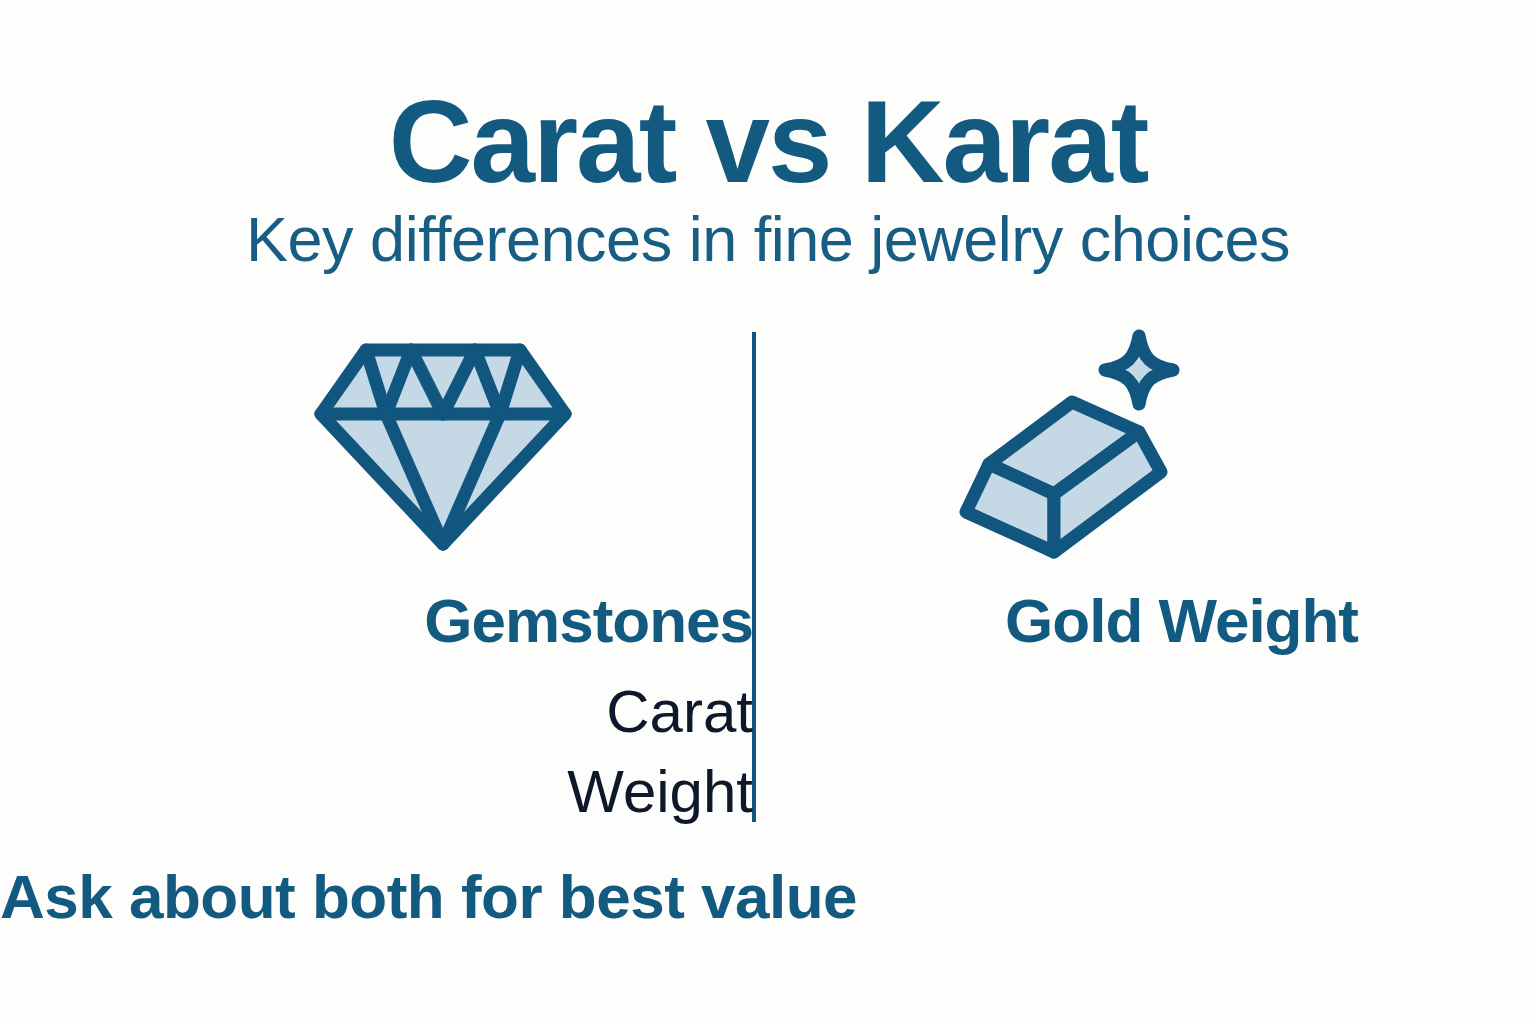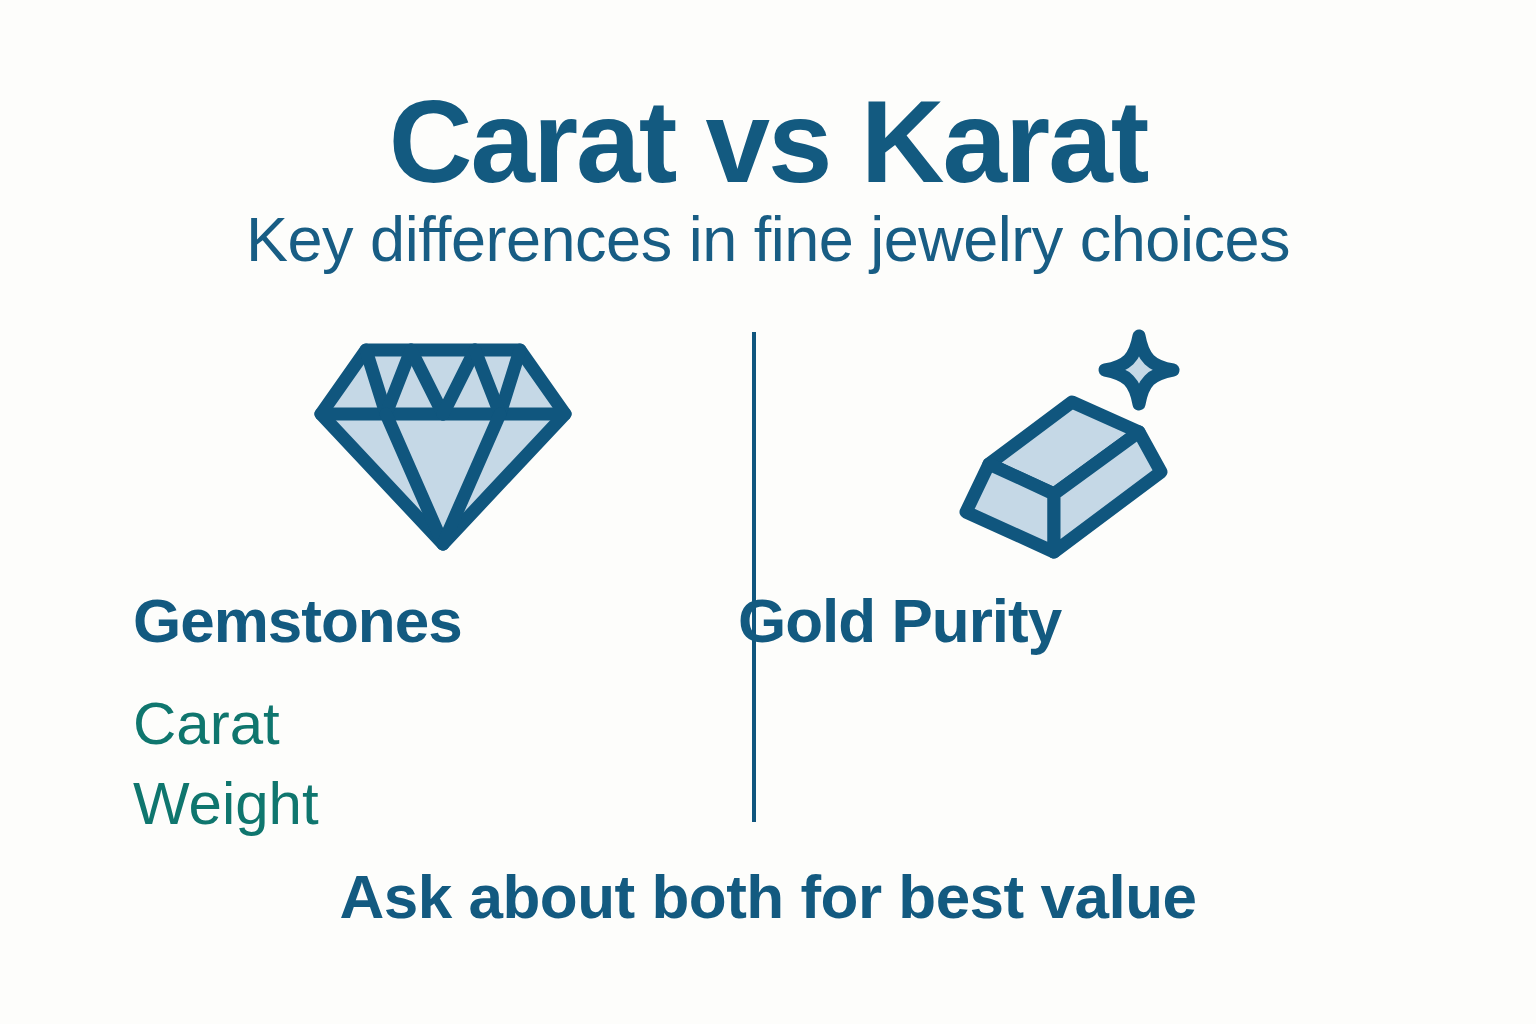--- a/index.html
+++ b/index.html
@@ -58,21 +58,21 @@
     width: 4px;
     height: 490px;
     background: #10567e;
   }
 
   
   .column {
     position: absolute;
     top: 320px;
     width: 620px;
-    text-align: left;
+    text-align: right;
   }
   .column-left  { left: 133px; }
   .column-right { left: 738px; }
 
   .icon-slot {
     height: 248px;
     display: flex;
     align-items: center;
     justify-content: center;
   }
@@ -83,33 +83,33 @@
     color: #135a80;
     letter-spacing: -1px;
     line-height: 1.0;
     margin-top: 22px;
     white-space: nowrap;
   }
 
   .col-sub {
     font-size: 60px;
     font-weight: normal;
-    color: #0f766e;
+    color: #0f172a;
     line-height: 1.33;
-    margin-top: 32px;
+    margin-top: 20px;
   }
   .col-sub div { white-space: nowrap; }
 
   
   .footer {
     position: absolute;
     left: 0;
     top: 866px;
     width: 1536px;
-    text-align: center;
+    text-align: left;
     font-size: 62px;
     font-weight: bold;
     letter-spacing: -0.5px;
     color: #135a80;
     line-height: 1.0;
     white-space: nowrap;
   }
 
   svg { display: block; }
 </style>
@@ -169,19 +169,19 @@
 
           <path d="M 169 78 L 236 108 L 151 170 L 86 140 Z"></path>
 
           <path d="M 86 140 L 151 170 L 151 228 L 63 188 Z"></path>
 
           <path d="M 151 170 L 236 108 L 258 148 L 151 228 Z"></path>
         </g>
       </svg>
     </div>
 
-    <div class="col-heading">Gold Purity</div>
+    <div class="col-heading">Gold Weight</div>
 
   </div>
 
   <div class="footer">Ask about both for best value</div>
 
 </div>
 
 </body></html>

